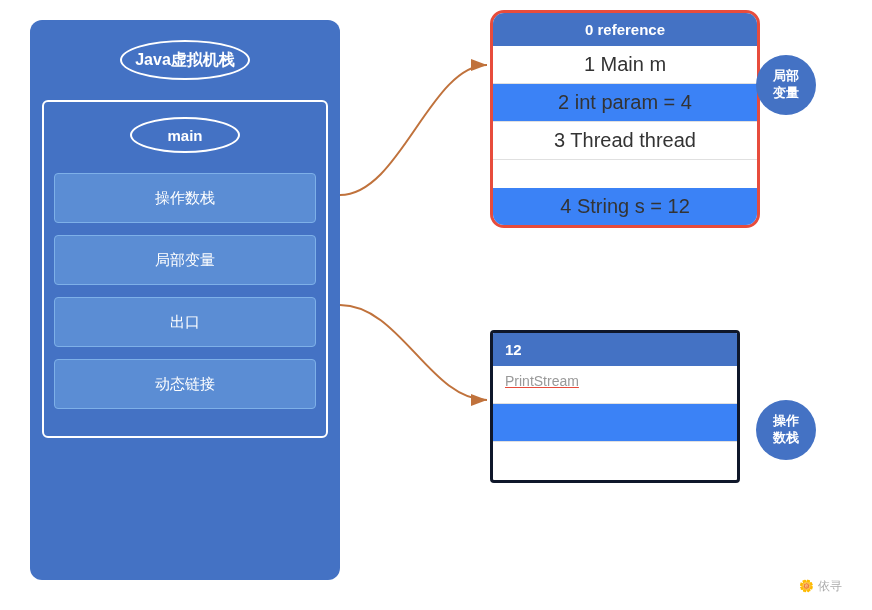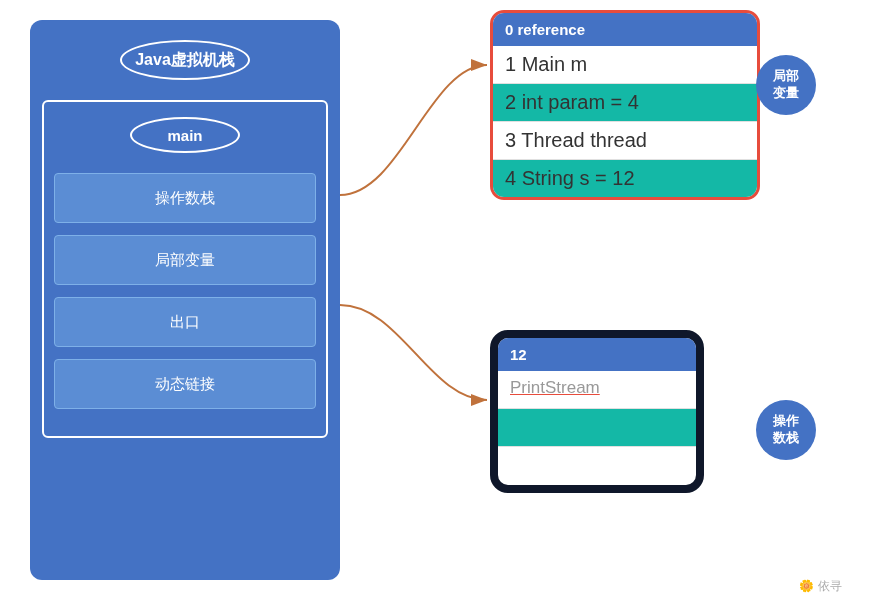--- a/index.html
+++ b/index.html
@@ -89,43 +89,45 @@
     
     .panel-local {
       position: absolute;
       left: 490px;
       top: 10px;
       width: 270px;
       border: 3px solid #E74C3C;
       border-radius: 14px;
       overflow: hidden;
       background: #fff;
+      text-align: center;
     }
 
     .panel-header {
       background: #4472C4;
       color: #fff;
       font-size: 15px;
       font-weight: bold;
       padding: 8px 12px;
     }
 
     .panel-row {
       padding: 7px 12px;
       font-size: 20px;
       color: #333;
       border-bottom: 1px solid #e0e0e0;
     }
 
     .panel-row:last-child {
       border-bottom: none;
+      margin-top: 28px;
     }
 
     .panel-row-alt {
-      background: #14b8a6;
+      background: #3b82f6;
     }
 
     
     .bubble-label {
       position: absolute;
       background: #4472C4;
       border-radius: 50%;
       width: 60px;
       height: 60px;
       display: flex;
@@ -149,30 +151,30 @@
     .bubble-ops {
       left: 756px;
       top: 400px;
     }
 
     
     .panel-ops {
       position: absolute;
       left: 490px;
       top: 330px;
-      width: 214px;
-      border: 8px solid #0f172a;
-      border-radius: 18px;
+      width: 250px;
+      border: 3px solid #0f172a;
+      border-radius: 4px;
       overflow: hidden;
       background: #fff;
     }
 
     .panel-ops-row {
       padding: 7px 12px;
-      font-size: 17px;
+      font-size: 14px;
       color: #999;
       border-bottom: 1px solid #e0e0e0;
       min-height: 38px;
     }
 
     .panel-ops-row:last-child {
       border-bottom: none;
     }
 
     .panel-ops-row.empty {

